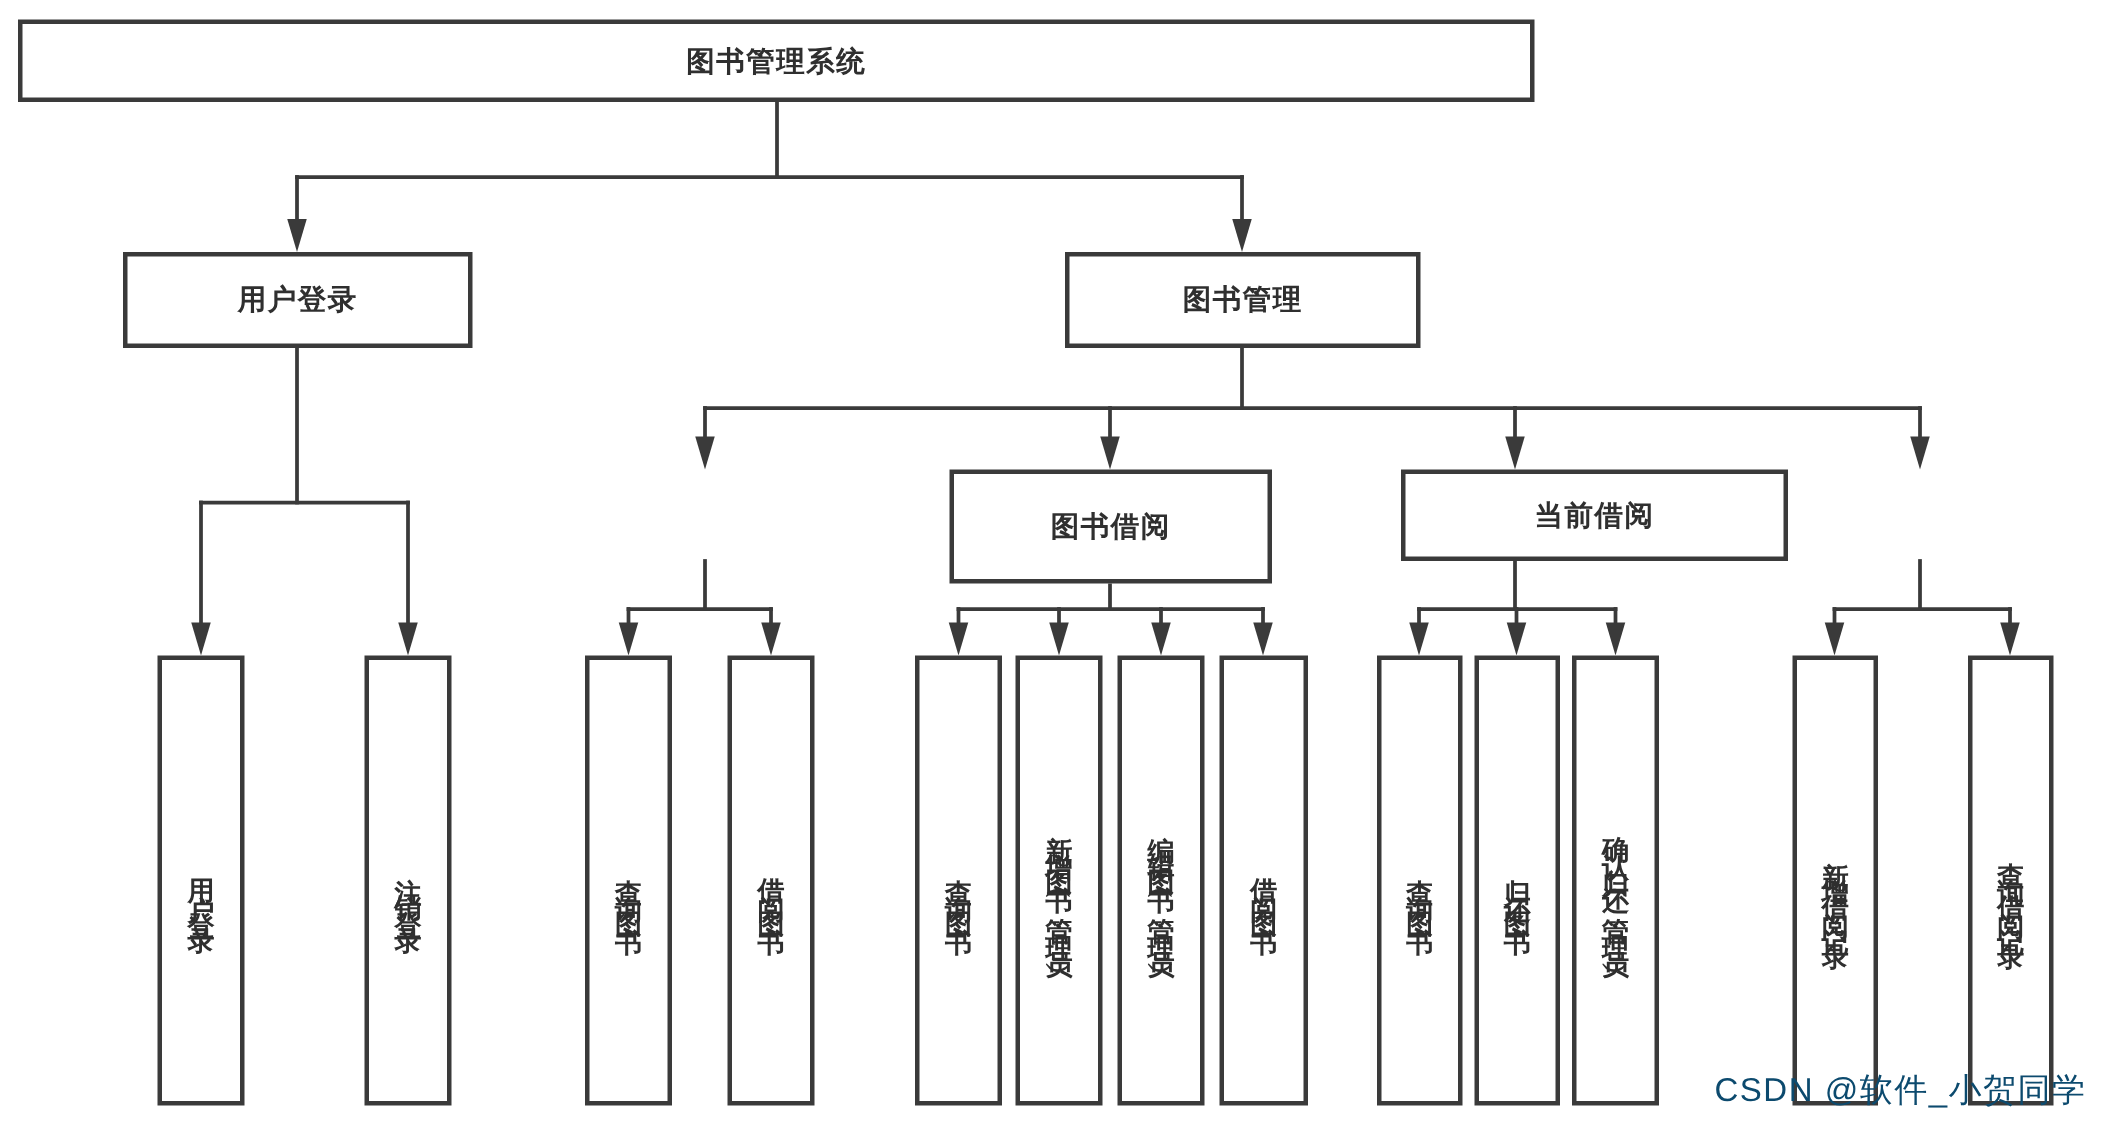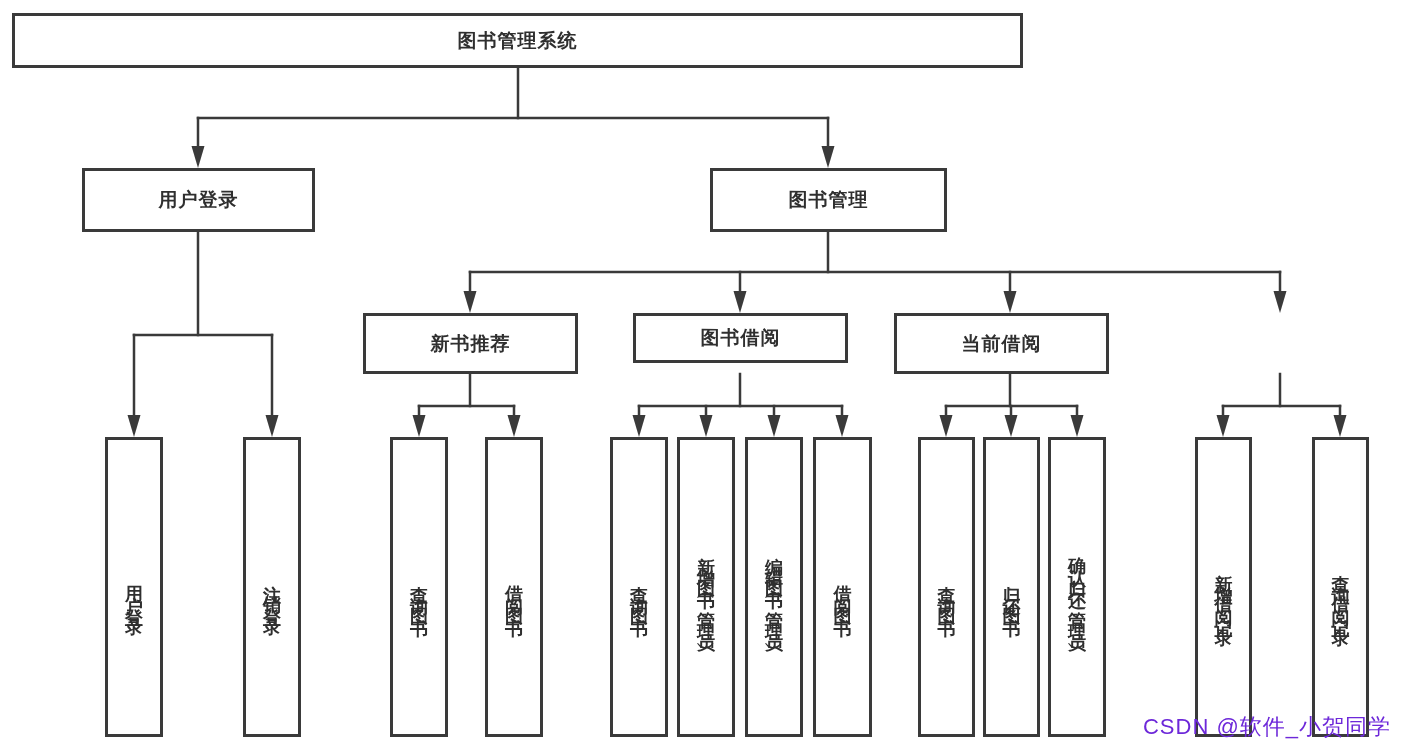--- a/index.html
+++ b/index.html
@@ -39,21 +39,21 @@
     letter-spacing: 11px;
     line-height: 1;
     margin-bottom: -11px;
   }
   .watermark {
     position: absolute;
     right: 14px;
     bottom: 5px;
     font-size: 22px;
     letter-spacing: 1px;
-    color: #6d28d9;
+    color: #0c4a6e;
     white-space: nowrap;
     pointer-events: none;
   }
 </style>
 </head>
 <body>
 
 <div class="stage">
 
   <svg id="connectors" viewBox="0 0 1405 747" xmlns="http://www.w3.org/2000/svg">
@@ -115,27 +115,24 @@
     <span>图书管理系统</span>
   </div>
 
   <div class="node node-h" style="left:82px; top:168px; width:233px; height:64px">
     <span>用户登录</span>
   </div>
   <div class="node node-h" style="left:710px; top:168px; width:237px; height:64px">
     <span>图书管理</span>
   </div>
 
-  <div class="node node-h" style="left:363px; top:313px; width:215px; height:61px">
-    <span>新书推荐</span>
-  </div>
-  <div class="node node-h" style="left:633px; top:313px; width:215px; height:50px">
+  <div class="node node-h" style="left:633px; top:313px; width:215px; height:76px">
     <span>图书借阅</span>
   </div>
-  <div class="node node-h" style="left:894px; top:313px; width:215px; height:61px">
+  <div class="node node-h" style="left:934px; top:313px; width:258px; height:61px">
     <span>当前借阅</span>
   </div>
 
   <div class="node node-v" style="left:105px; top:437px; width:58px; height:300px">
     <span>用户登录</span>
   </div>
   <div class="node node-v" style="left:243px; top:437px; width:58px; height:300px">
     <span>注销登录</span>
   </div>
 

